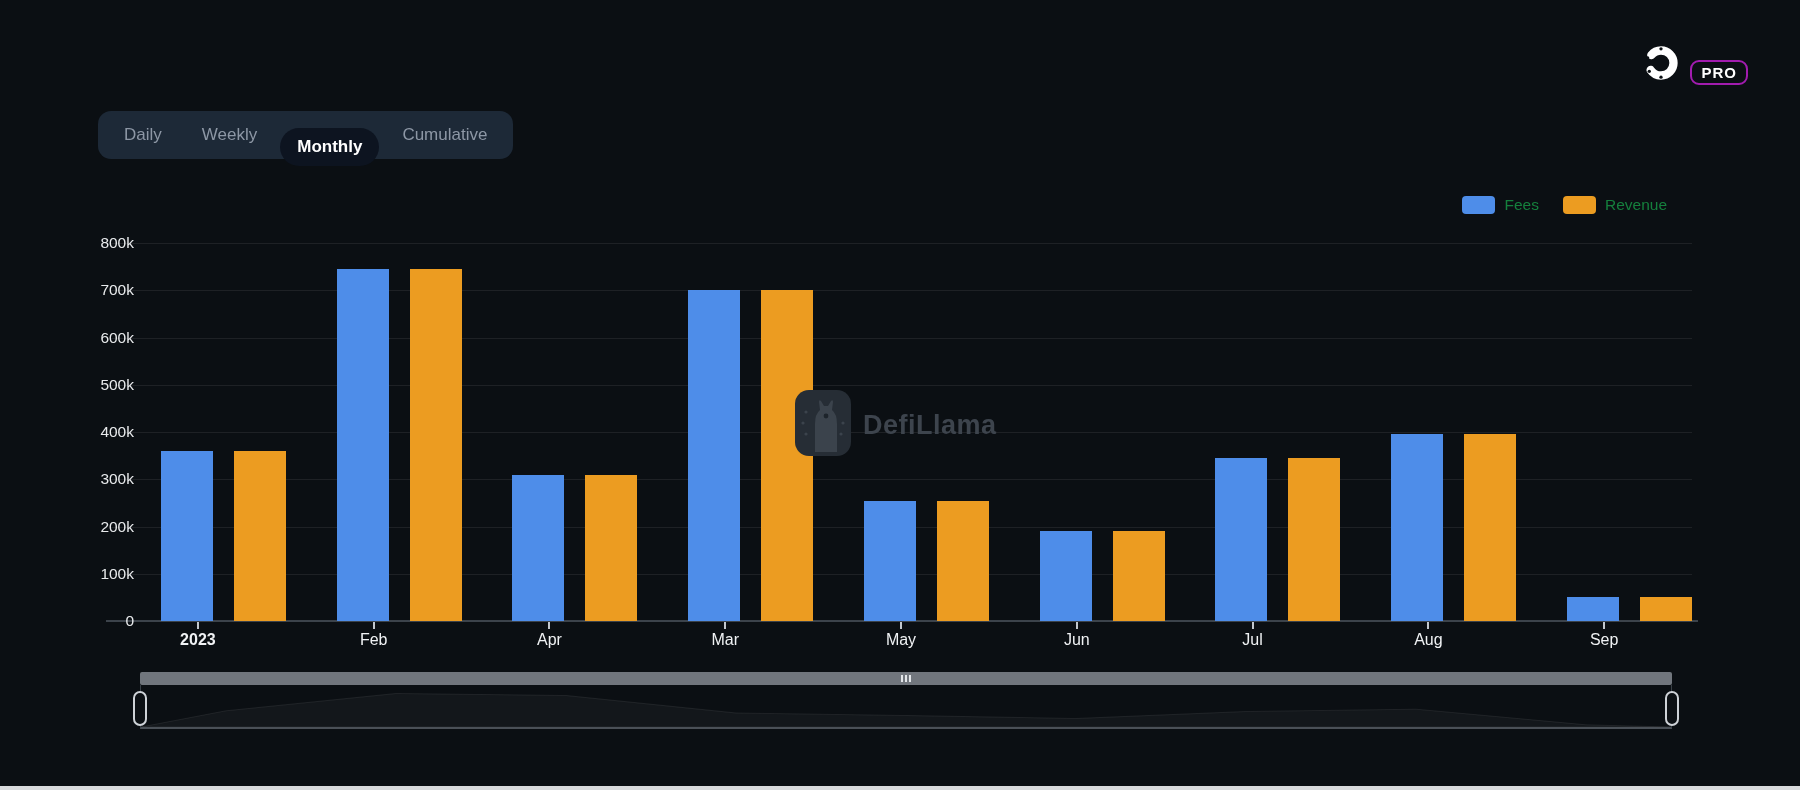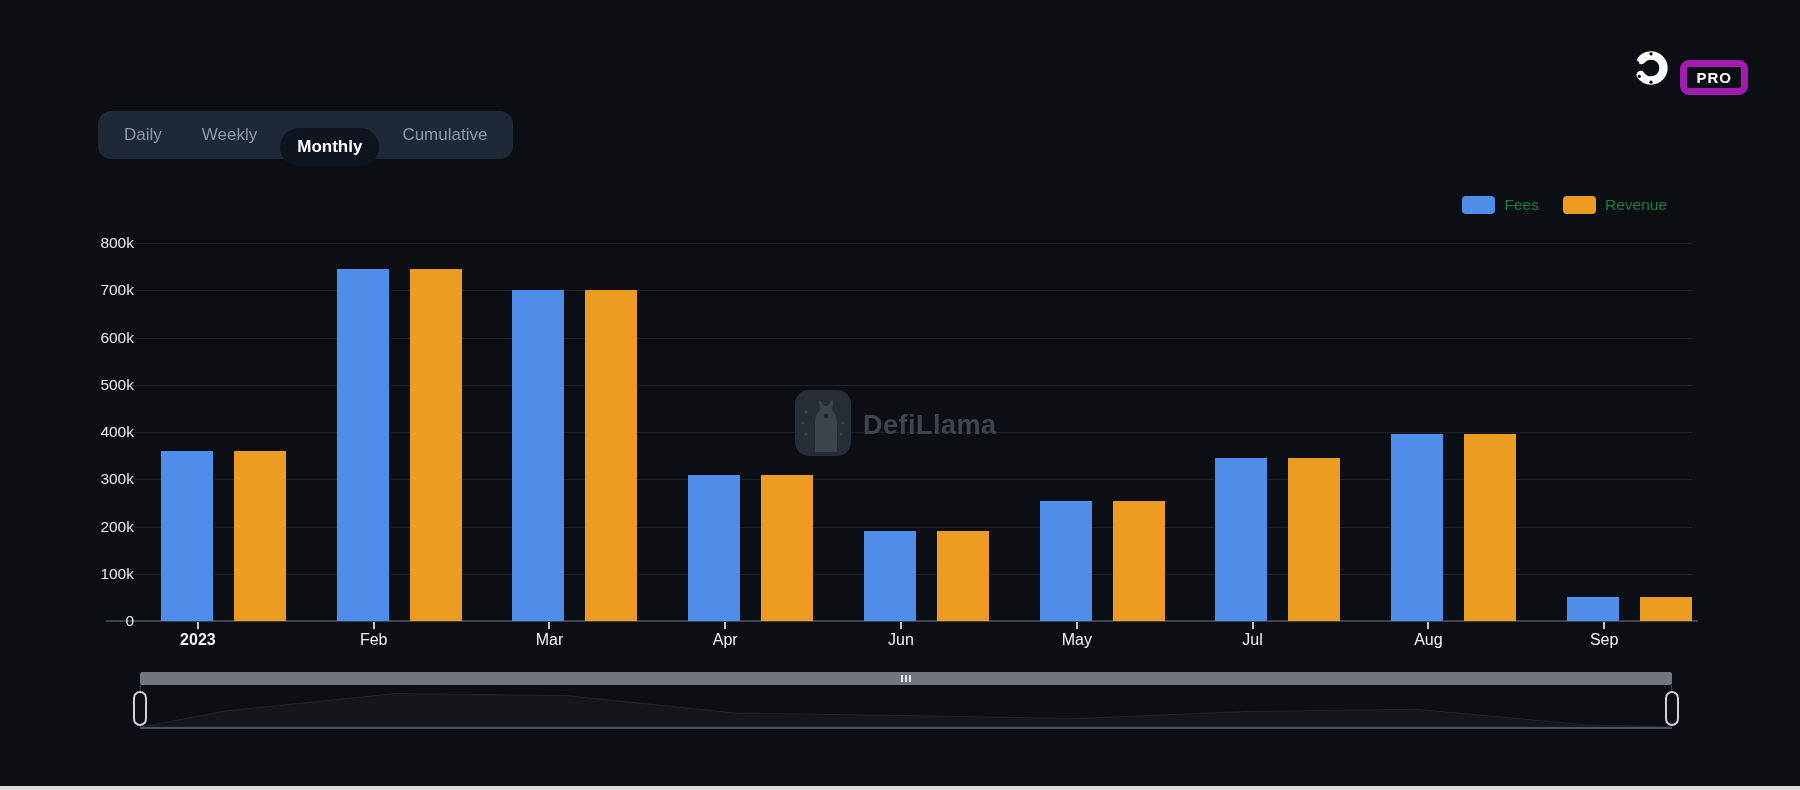--- a/index.html
+++ b/index.html
@@ -11,21 +11,21 @@
   }
 
   
   .page-title {
     position:absolute; left:98px; top:48px;
     font-size:24px; font-weight:700; color:#f4f6f8; letter-spacing:.2px;
   }
   .brand { position:absolute; right:52px; top:40px; display:flex; align-items:center; gap:9px; }
   .brand svg { display:block; }
   .pro-badge {
-    border:7px solid #a21caf; border-radius:9px; padding:3px 9px;
+    border:2px solid #a21caf; border-radius:9px; padding:3px 9px;
     color:#ffffff; font-weight:800; font-size:15px; letter-spacing:1px;
     background:transparent; line-height:1;margin-top:20px;
   }
 
   
   .tabbar {
     position:absolute; left:98px; top:111px; height:48px;
     background:#1d2937; border-radius:13px;
     display:inline-flex; align-items:center; padding:0 9px; gap:6px;
   }
@@ -155,42 +155,42 @@
           <div class="tick"></div>
           <div class="x-label first">2023</div>
         </div>
         <div class="slot">
           <div class="bar" style="height: 352.012px; background: rgb(78, 141, 233);"></div>
           <div class="bar" style="height: 352.012px; background: rgb(236, 156, 33);"></div>
           <div class="tick"></div>
           <div class="x-label">Feb</div>
         </div>
         <div class="slot">
+          <div class="bar" style="height: 146.475px; background: rgb(78, 141, 233);"></div>
+          <div class="bar" style="height: 146.475px; background: rgb(236, 156, 33);"></div>
+          <div class="tick"></div>
+          <div class="x-label">Apr</div>
+        </div>
+        <div class="slot">
           <div class="bar" style="height: 330.75px; background: rgb(78, 141, 233);"></div>
           <div class="bar" style="height: 330.75px; background: rgb(236, 156, 33);"></div>
           <div class="tick"></div>
           <div class="x-label">Mar</div>
         </div>
         <div class="slot">
-          <div class="bar" style="height: 146.475px; background: rgb(78, 141, 233);"></div>
-          <div class="bar" style="height: 146.475px; background: rgb(236, 156, 33);"></div>
-          <div class="tick"></div>
-          <div class="x-label">Apr</div>
+          <div class="bar" style="height: 120.487px; background: rgb(78, 141, 233);"></div>
+          <div class="bar" style="height: 120.487px; background: rgb(236, 156, 33);"></div>
+          <div class="tick"></div>
+          <div class="x-label">May</div>
         </div>
         <div class="slot">
           <div class="bar" style="height: 89.775px; background: rgb(78, 141, 233);"></div>
           <div class="bar" style="height: 89.775px; background: rgb(236, 156, 33);"></div>
           <div class="tick"></div>
           <div class="x-label">Jun</div>
-        </div>
-        <div class="slot">
-          <div class="bar" style="height: 120.487px; background: rgb(78, 141, 233);"></div>
-          <div class="bar" style="height: 120.487px; background: rgb(236, 156, 33);"></div>
-          <div class="tick"></div>
-          <div class="x-label">May</div>
         </div>
         <div class="slot">
           <div class="bar" style="height: 163.012px; background: rgb(78, 141, 233);"></div>
           <div class="bar" style="height: 163.012px; background: rgb(236, 156, 33);"></div>
           <div class="tick"></div>
           <div class="x-label">Jul</div>
         </div>
         <div class="slot">
           <div class="bar" style="height: 186.637px; background: rgb(78, 141, 233);"></div>
           <div class="bar" style="height: 186.637px; background: rgb(236, 156, 33);"></div>

